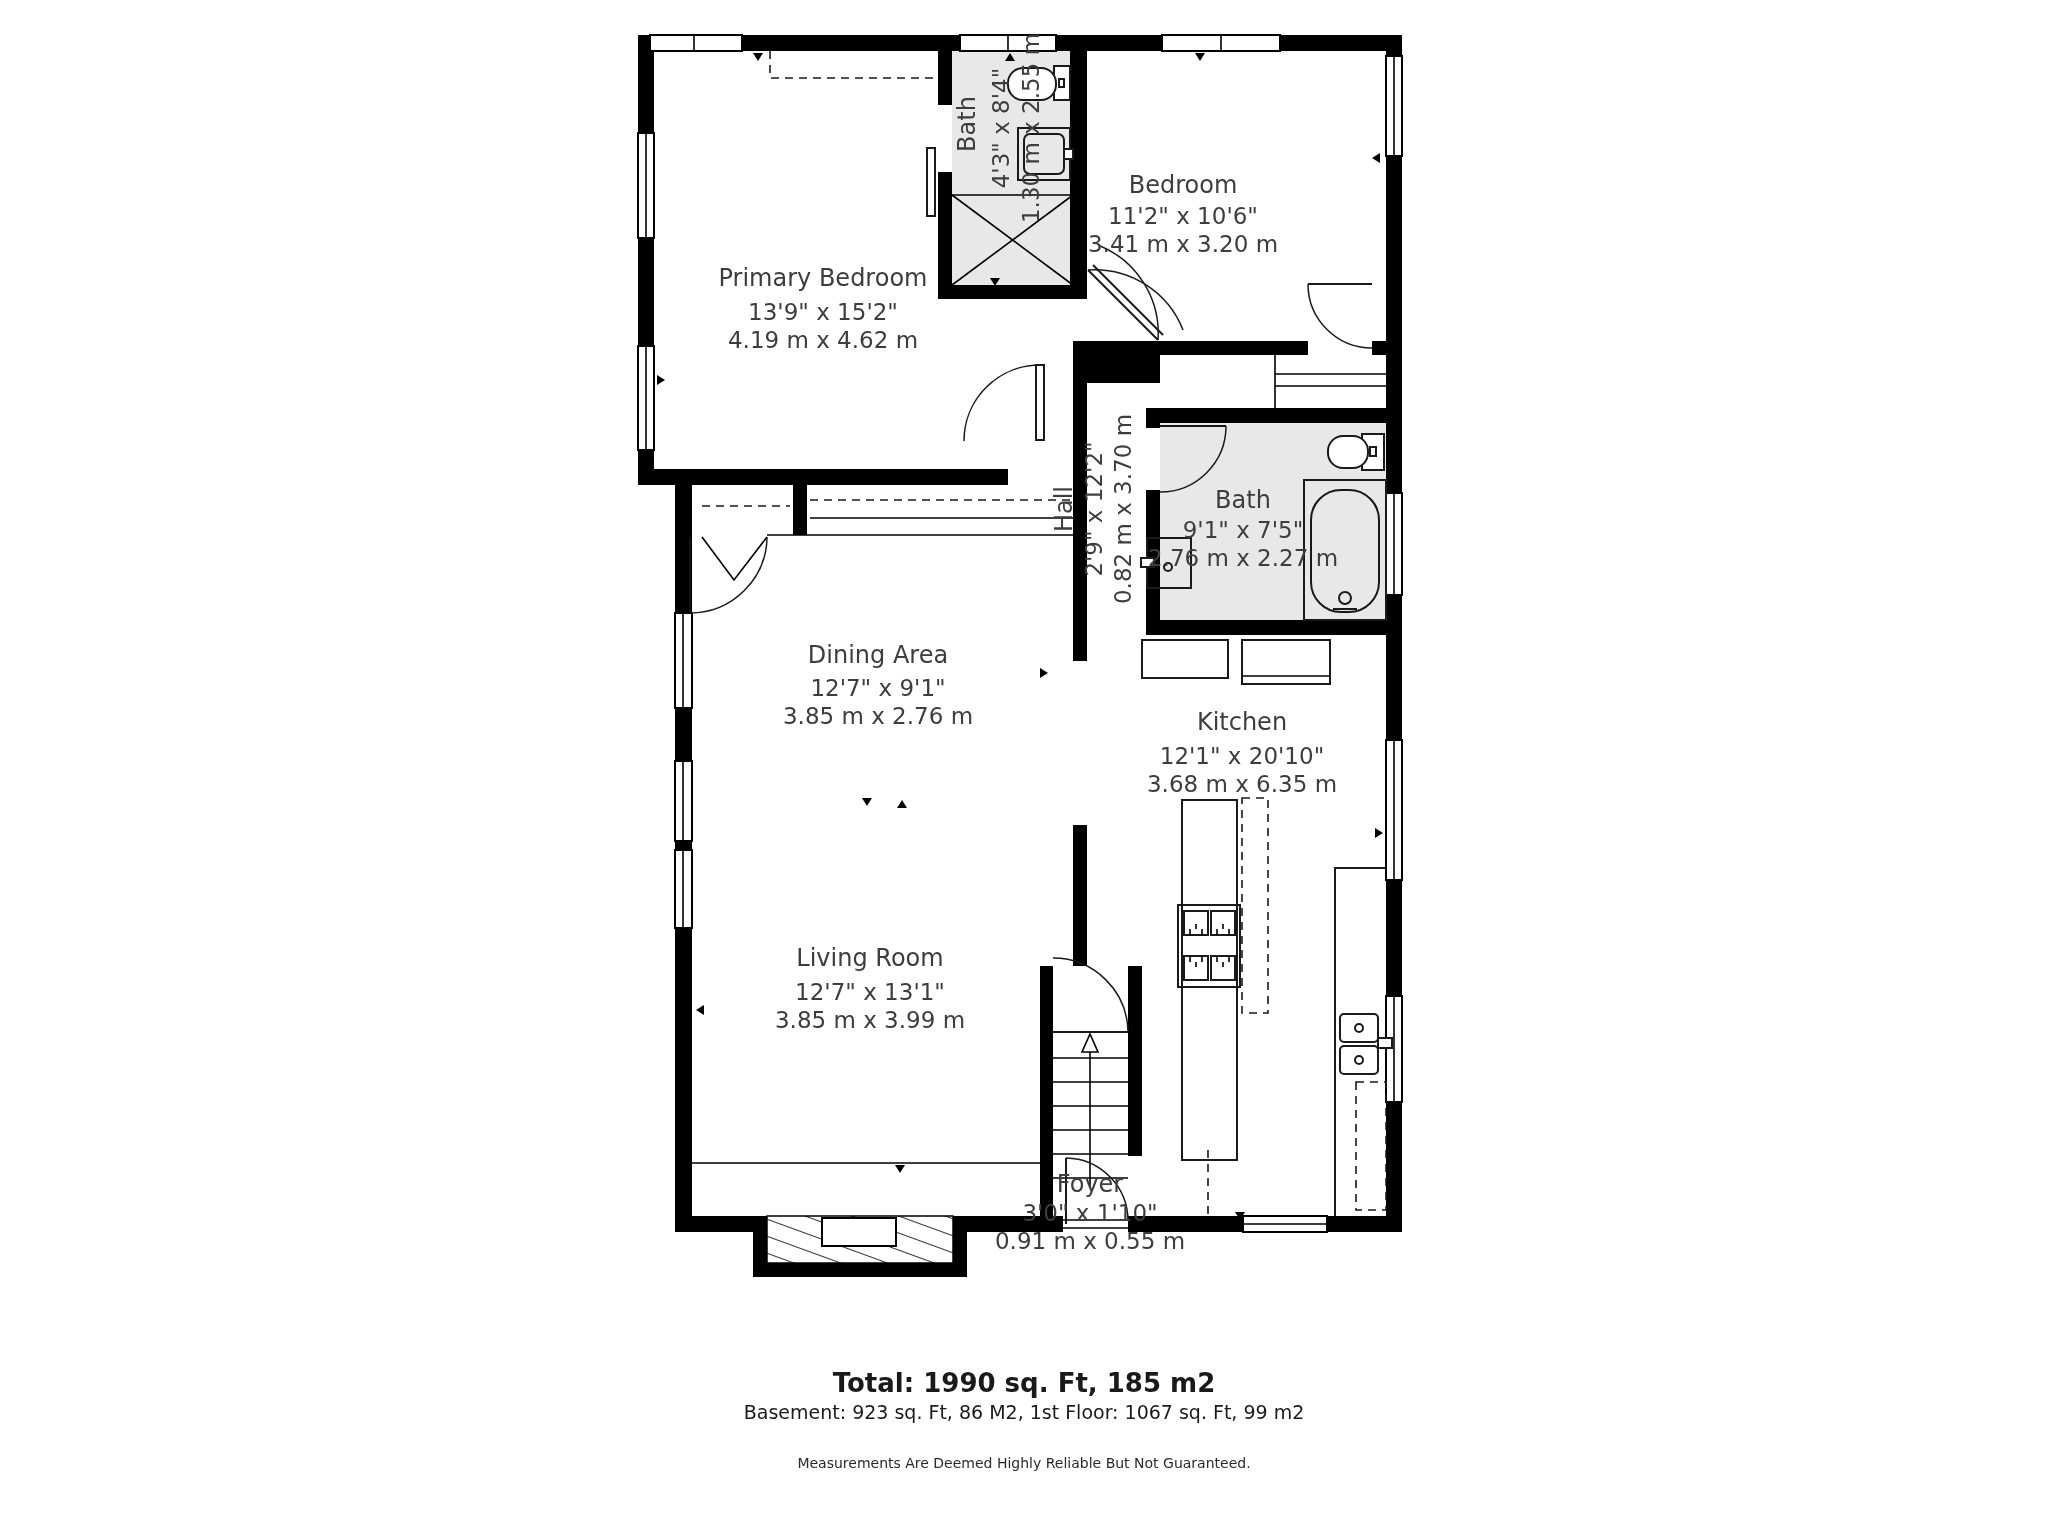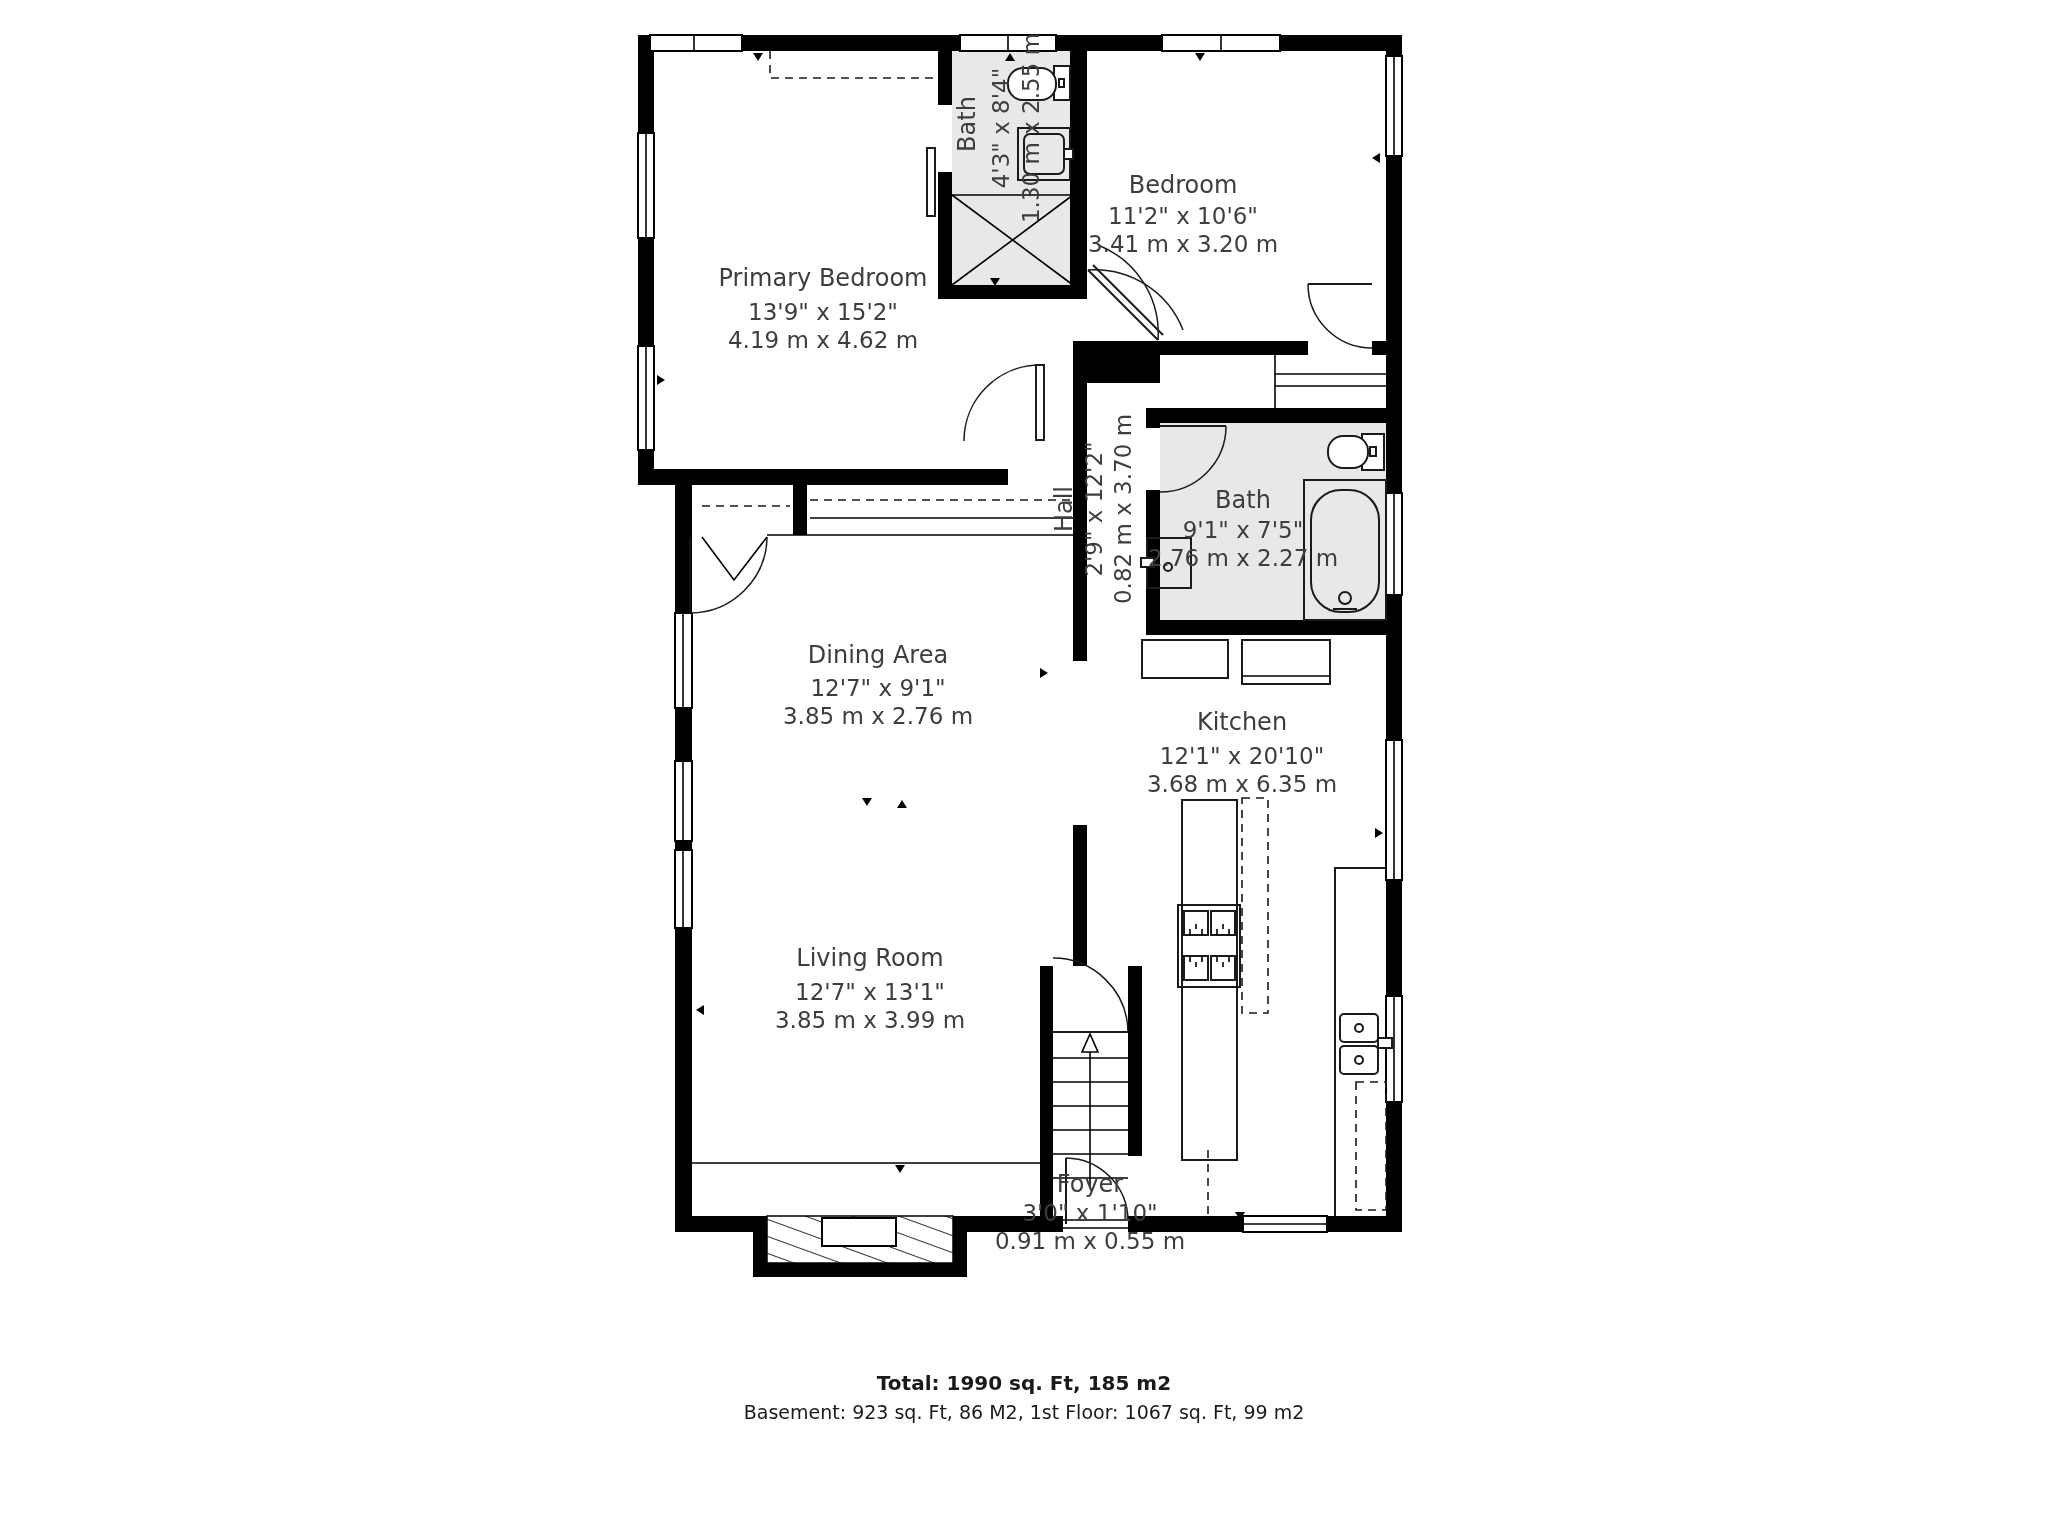--- a/index.html
+++ b/index.html
@@ -11,21 +11,21 @@
   .rdim{font-size:23px;}
   .wall{fill:#000000;stroke:none;}
   .win{fill:#ffffff;stroke:#000000;stroke-width:2;}
   .thin{stroke:#000000;stroke-width:1.6;fill:none;}
   .fix{stroke:#1a1a1a;stroke-width:2;fill:#ffffff;}
   .fixg{stroke:#1a1a1a;stroke-width:2;fill:none;}
   .arc{stroke:#1a1a1a;stroke-width:1.5;fill:none;}
   .dash{stroke:#1a1a1a;stroke-width:1.6;fill:none;stroke-dasharray:8 6;}
   .arrow{fill:#000000;stroke:none;}
   .summary{position:absolute;left:0;top:1368px;width:100%;text-align:center;color:#1a1a1a;}
-  .summary .total{font-size:20px;font-weight:bold;line-height:30px;}
+  .summary .total{font-size:26px;font-weight:bold;line-height:30px;}
   .summary .line{font-size:19px;line-height:29px;}
   .summary .disclaimer{font-size:14px;margin-top:28px;color:#2a2a2a;}
 </style>
 </head>
 <body>
 
 <div class="canvas">
 
   <svg class="plan" viewBox="0 0 780 1262">
     <defs>
@@ -331,15 +331,16 @@
     <g text-anchor="middle">
       <text class="rname" x="460" y="1164">Foyer</text>
       <text class="rdim" x="460" y="1193">3'0" x 1'10"</text>
       <text class="rdim" x="460" y="1221">0.91 m x 0.55 m</text>
     </g>
   </svg>
 
   <div class="summary">
     <div class="total">Total: 1990 sq. Ft, 185 m2</div>
     <div class="line">Basement: 923 sq. Ft, 86 M2, 1st Floor: 1067 sq. Ft, 99 m2</div>
+    <div class="disclaimer">Measurements Are Deemed Highly Reliable But Not Guaranteed.</div>
   </div>
 
 </div>
 
 </body></html>

